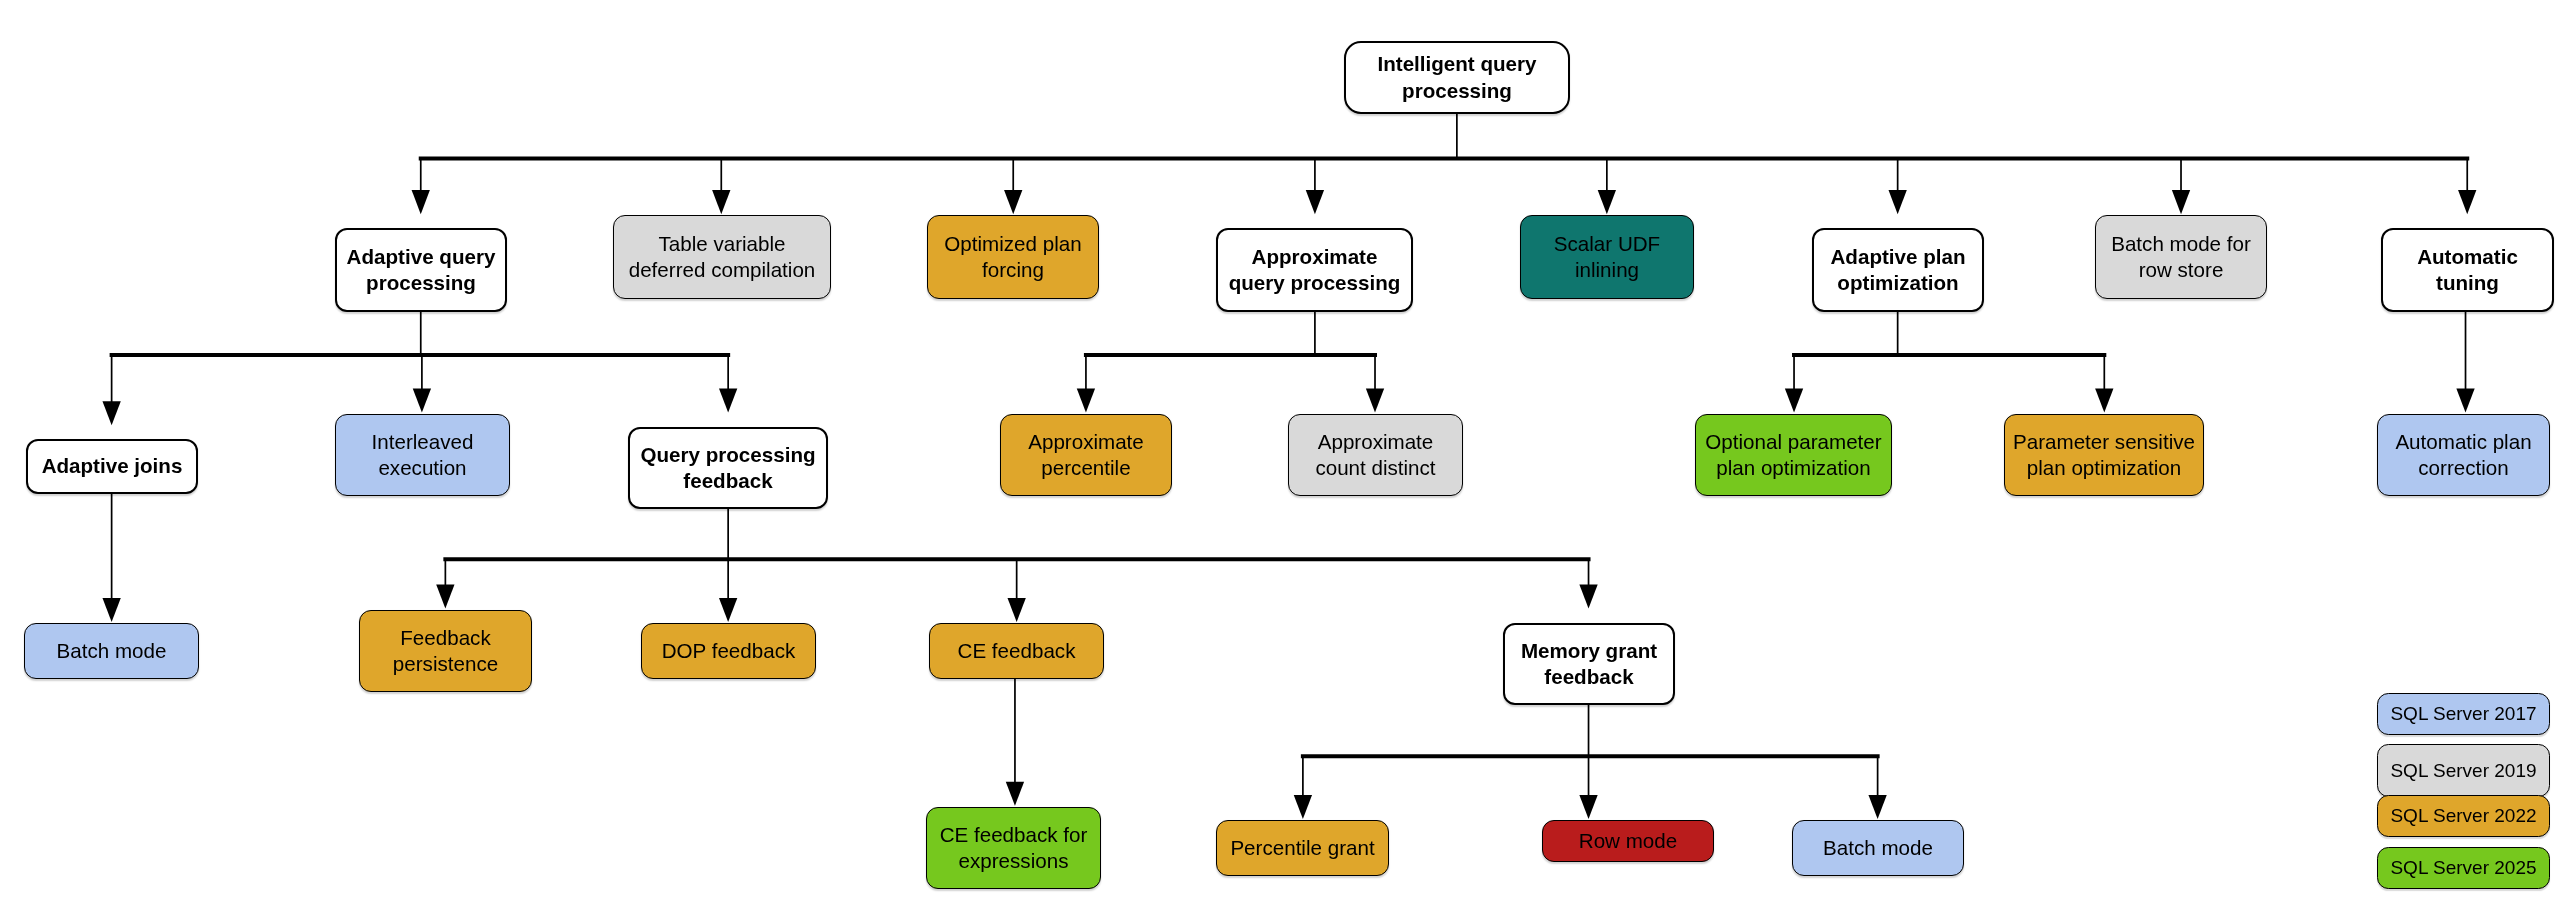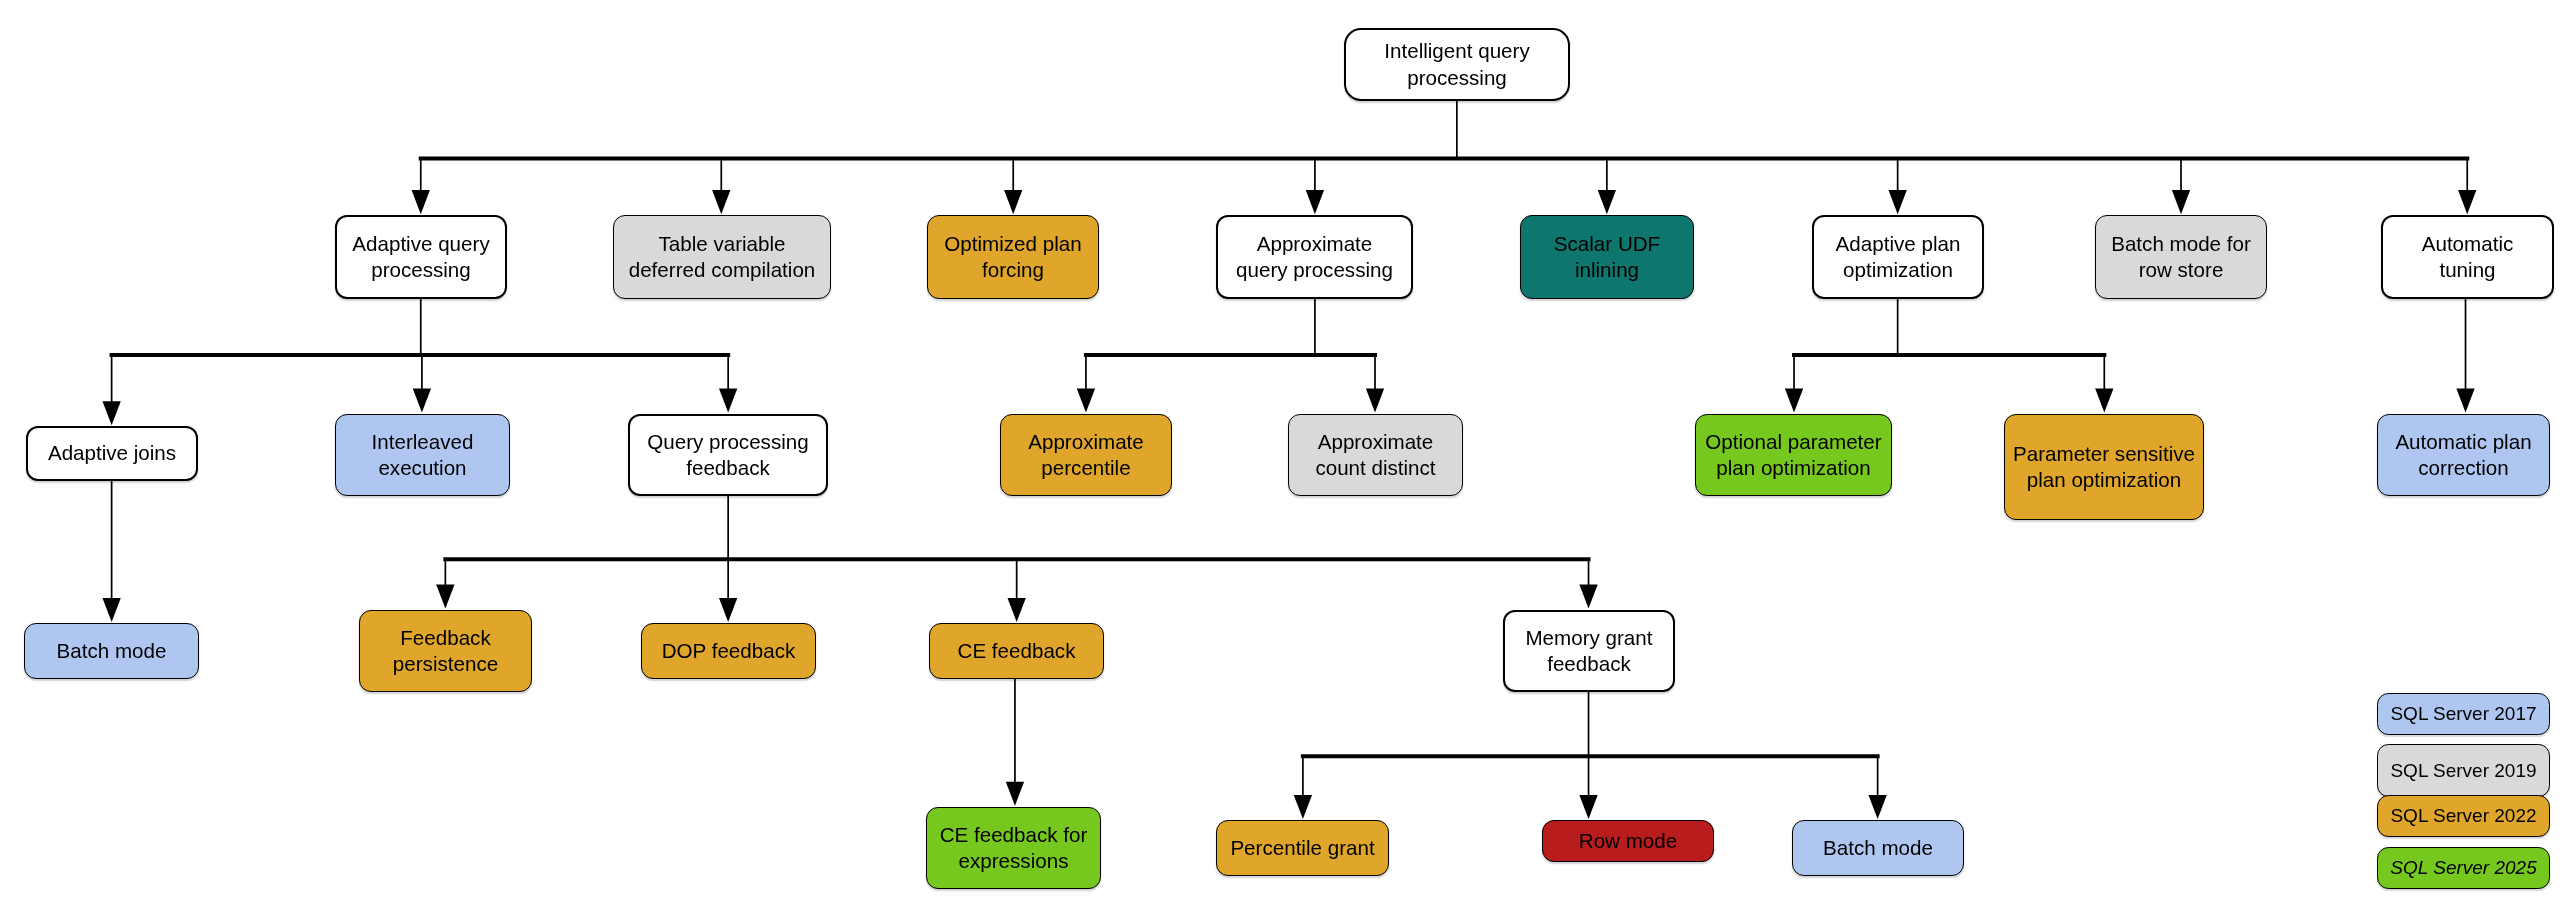--- a/index.html
+++ b/index.html
@@ -26,22 +26,23 @@
     white-space: pre;
     font-size: 20.6px;
     line-height: 1.27;
     color: #000000;
     border: 1.7px solid #000000;
     border-radius: 12px;
     box-shadow: 0 1.7px 1.7px rgba(0,0,0,0.18);
     background: #ffffff;
   }
   .node.group {
-    font-weight: normal;
+    font-weight: bold;
     border-width: 2.3px;
+    margin-top: 13px;
   }
   .node.root { border-radius: 17px; }
   .legend-item {
     position: absolute;
     box-sizing: border-box;
     display: flex;
     align-items: center;
     justify-content: center;
     text-align: center;
     white-space: pre;
@@ -168,37 +169,37 @@
       <div class="node " style="left: 335px; top: 414px; width: 175px; height: 82px; background: rgb(175, 199, 240);">Interleaved
 execution</div>
       <div class="node group" style="left: 628px; top: 414px; width: 200px; height: 82px; background: rgb(255, 255, 255);">Query processing
 feedback</div>
       <div class="node " style="left: 1000px; top: 414px; width: 172px; height: 82px; background: rgb(223, 166, 43);">Approximate
 percentile</div>
       <div class="node " style="left: 1288px; top: 414px; width: 175px; height: 82px; background: rgb(217, 217, 217);">Approximate
 count distinct</div>
       <div class="node " style="left: 1695px; top: 414px; width: 197px; height: 82px; background: rgb(118, 200, 30);">Optional parameter
 plan optimization</div>
-      <div class="node " style="left: 2004px; top: 414px; width: 200px; height: 106px; background: rgb(223, 166, 43);">Parameter sensitive
+      <div class="node " style="left: 2004px; top: 414px; width: 200px; height: 82px; background: rgb(223, 166, 43);">Parameter sensitive
 plan optimization</div>
       <div class="node " style="left: 2377px; top: 414px; width: 173px; height: 82px; background: rgb(175, 199, 240);">Automatic plan
 correction</div>
       <div class="node " style="left: 24px; top: 623px; width: 175px; height: 56px; background: rgb(175, 199, 240);">Batch mode</div>
       <div class="node " style="left: 359px; top: 610px; width: 173px; height: 82px; background: rgb(223, 166, 43);">Feedback
 persistence</div>
       <div class="node " style="left: 641px; top: 623px; width: 175px; height: 56px; background: rgb(223, 166, 43);">DOP feedback</div>
       <div class="node " style="left: 929px; top: 623px; width: 175px; height: 56px; background: rgb(223, 166, 43);">CE feedback</div>
       <div class="node group" style="left: 1503px; top: 610px; width: 172px; height: 82px; background: rgb(255, 255, 255);">Memory grant
 feedback</div>
       <div class="node " style="left: 926px; top: 807px; width: 175px; height: 82px; background: rgb(118, 200, 30);">CE feedback for
 expressions</div>
       <div class="node " style="left: 1216px; top: 820px; width: 173px; height: 56px; background: rgb(223, 166, 43);">Percentile grant</div>
       <div class="node " style="left: 1542px; top: 820px; width: 172px; height: 42px; background: #b91c1c;">Row mode</div>
       <div class="node " style="left: 1792px; top: 820px; width: 172px; height: 56px; background: rgb(175, 199, 240);">Batch mode</div>
     </div>
   <div id="legend">
       <div class="legend-item" style="left: 2377px; top: 693px; width: 173px; height: 42px; background: rgb(175, 199, 240);">SQL Server 2017</div>
       <div class="legend-item" style="left: 2377px; top: 744px; width: 173px; height: 53px; background: rgb(217, 217, 217);">SQL Server 2019</div>
       <div class="legend-item" style="left: 2377px; top: 795px; width: 173px; height: 42px; background: rgb(223, 166, 43);">SQL Server 2022</div>
-      <div class="legend-item" style="left: 2377px; top: 847px; width: 173px; height: 42px; background: rgb(118, 200, 30); font-style: italic;">SQL Server 2025</div>
+      <div class="legend-item" style="left: 2377px; top: 847px; width: 173px; height: 42px; background: rgb(118, 200, 30);">SQL Server 2025</div>
     </div>
 </div>
 
 
 </body></html>

